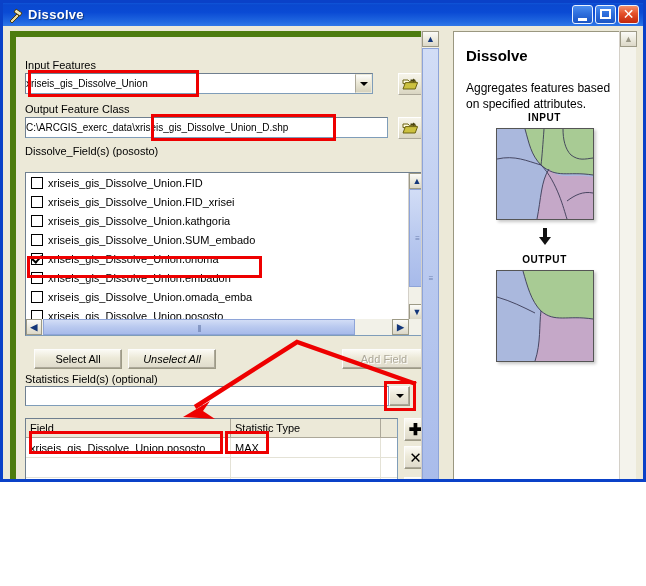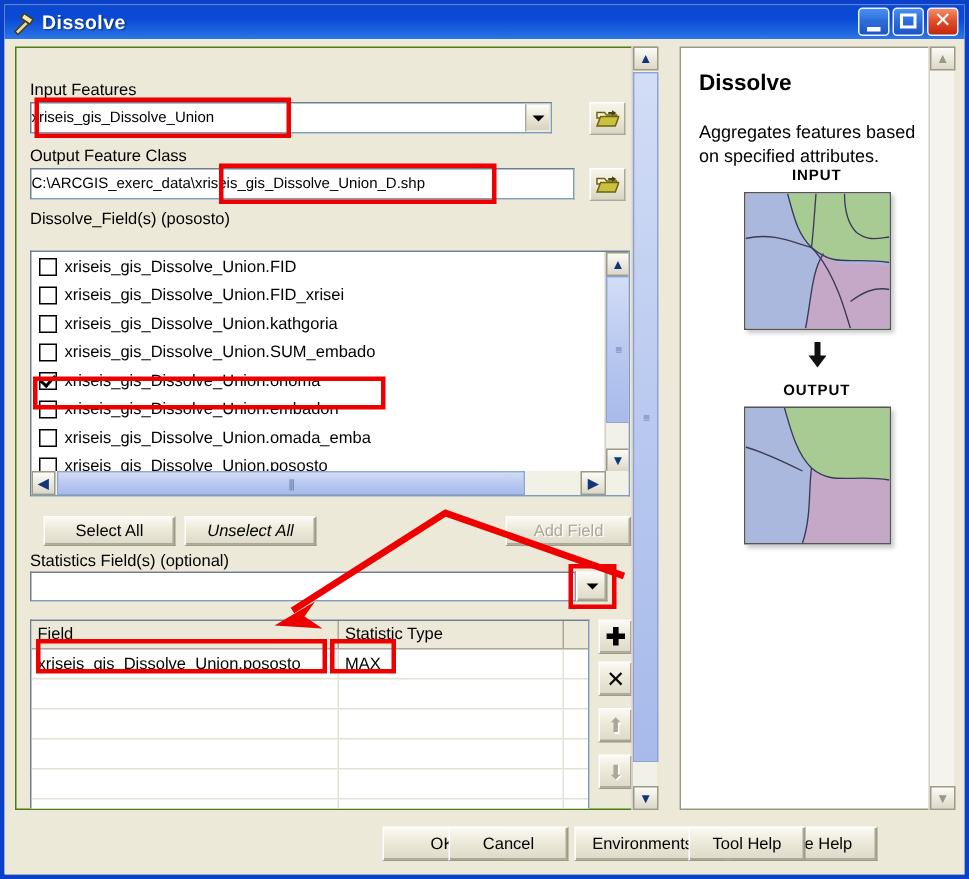--- a/index.html
+++ b/index.html
@@ -10,21 +10,21 @@
     width: 646px; height: 586px;
     font-family: "Liberation Sans", sans-serif;
     font-size: 11px;
     color: #000;
     overflow: hidden;
   }
 
   
   #window {
     position: absolute; left: 0; top: 0;
-    width: 646px; height: 586px;
+    width: 646px; height: 482px;
     box-sizing: border-box;
     border: 3px solid #0a41c8;
     background: #ece9d8;
     overflow: hidden;
   }
 
   
   #titlebar {
     position: absolute; left: 0; top: 0;
     width: 640px; height: 23px;
@@ -75,21 +75,21 @@
     position: absolute; left: 0; top: 23px;
     width: 640px; height: 557px;
     background: #ece9d8;
   }
 
   
   #params-pane {
     position: absolute; left: 7px; top: 5px;
     width: 428px; height: 509px;
     background: #ece9d8;
-    border: 1px solid #4d7c0f;
+    border: 6px solid #4d7c0f;
     box-sizing: border-box;
     overflow: hidden;
   }
 
   .label {
     position: absolute;
     font-size: 11px;
     color: #000;
     white-space: nowrap;
   }

